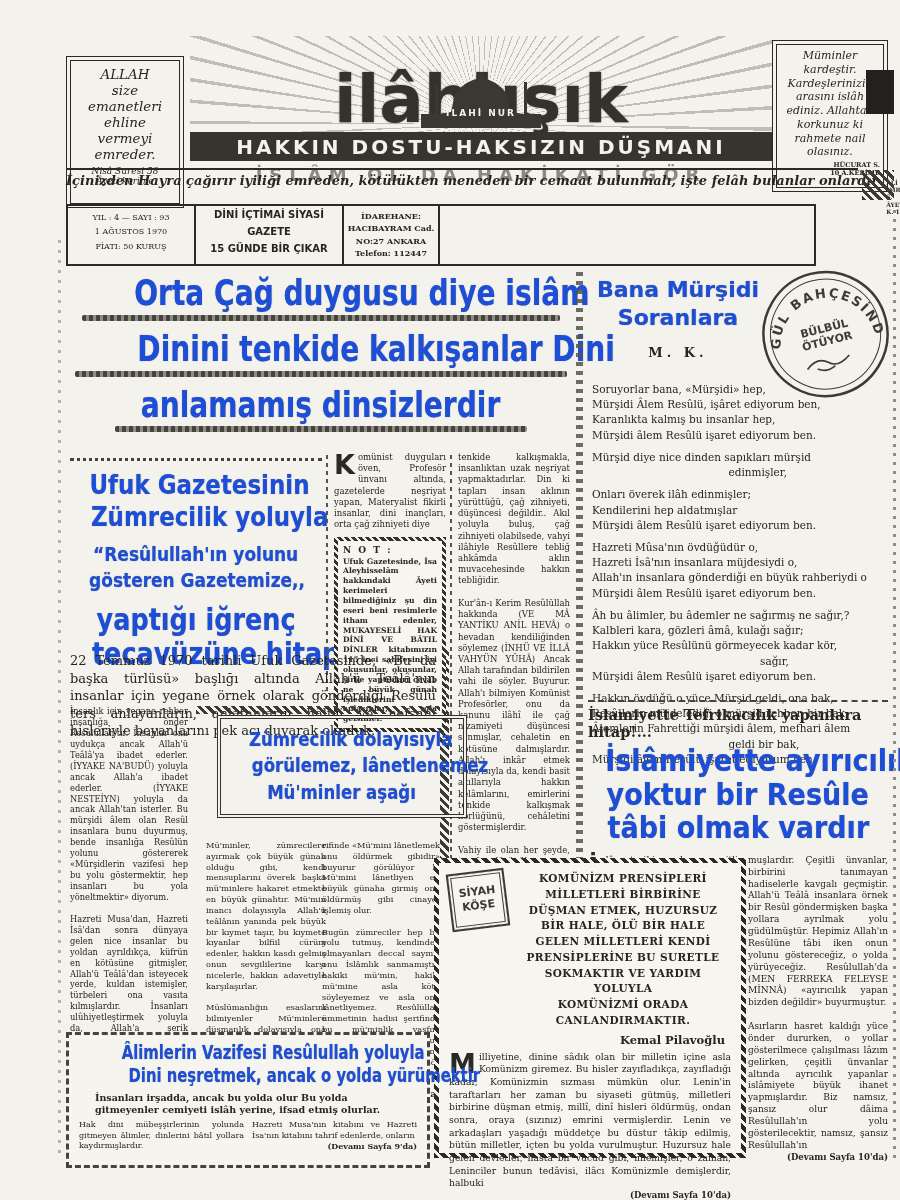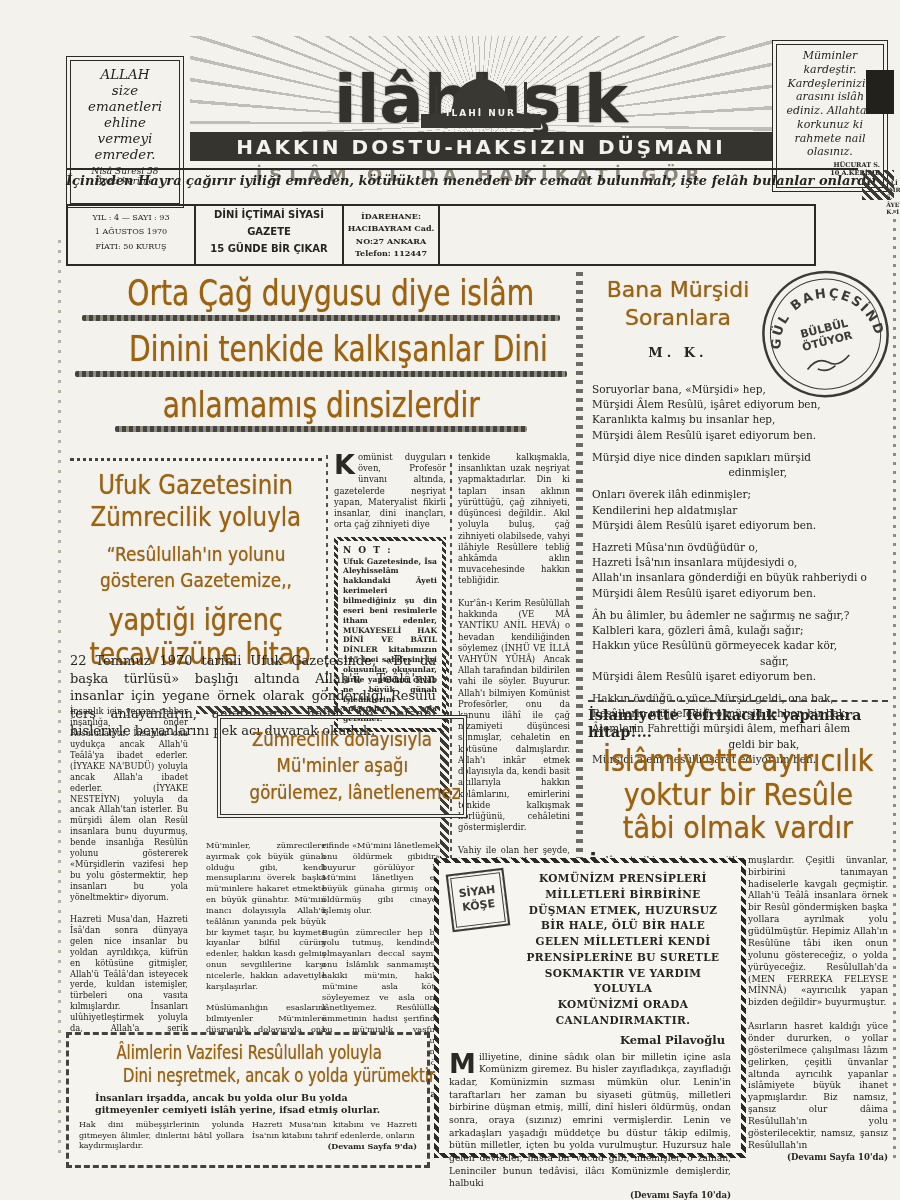--- a/index.html
+++ b/index.html
@@ -4,21 +4,21 @@
 <style>
   html,body{margin:0;padding:0;background:#c9c7c0;}
   #paper{position:relative;width:900px;height:1200px;margin:0 auto;background:#f3f2ed;
          font-family:"DejaVu Serif",serif;color:#26251f;overflow:hidden;}
   #paper *{box-sizing:border-box;}
   .abs{position:absolute;}
   .pre{white-space:pre-wrap;}
   .just{text-align:justify;}
   .ctr{text-align:center;}
   .sans{font-family:"DejaVu Sans","Liberation Sans",sans-serif;}
-  .hv{font-weight:400;color:#a16207;text-shadow:0 0 1px rgba(40,38,33,.55);}
+  .hv{font-weight:700;color:#1d4ed8;text-shadow:0 0 1px rgba(40,38,33,.55);}
   .cx78{display:inline-block;transform:scaleX(.78);transform-origin:center;white-space:nowrap;}
   .cx85{display:inline-block;transform:scaleX(.85);transform-origin:center;white-space:nowrap;}
   .cx90{display:inline-block;transform:scaleX(.9);transform-origin:center;white-space:nowrap;}
   
   .vbox{border:1px solid #2b2a26;box-shadow:inset 0 0 0 3px #f3f2ed,inset 0 0 0 4px #2b2a26;
         padding:10px 6px;font-style:italic;text-align:center;}
   
   .bar{height:6px;background:repeating-linear-gradient(90deg,#45433d 0 4px,#8f8c82 4px 7px);
        margin:3px auto 9px auto;border-radius:2px;}
   
@@ -217,22 +217,22 @@
 Hazreti Musa'dan, Hazreti İsâ'dan sonra dünyaya gelen nice insanlar bu yoldan ayrıldıkça, küfrün en kötüsüne gitmişler, Allah'ü Teâlâ'dan isteyecek yerde, kuldan istemişler, türbeleri ona vasıta kılmışlardır. İnsanları ulûhiyetleştirmek yoluyla da, Allah'a şerik koşmuşlardır. Ahdiyet yerine karanlığa, mabudlaştırma gerilere girmişlerdir. Bunlar hep hak dininin menettiği şeylerdir.
 
 Türbecilik yoluyla da, bu</p>
     <div class="devami">(Devamı Sayfa 9'da)</div>
   </div>
 
   <div class="abs hatchstrip" style="left:196px;top:706px;width:244px;height:8px;"></div>
   <div class="abs ctr" style="left:196px;top:718px;width:244px;border:1px solid #33312c;box-shadow:0 0 0 2px #f3f2ed,0 0 0 3px #33312c;padding:8px 10px;margin-left:24px;">
     <div class="sans hv" style="font-size:19.5px;line-height:1.35;">
       <div><span class="cx85">Zümrecilik dolayısıyla</span></div>
+      <div><span class="cx85">görülemez, lânetlenemez</span></div>
       <div><span class="cx85">Mü'minler aşağı</span></div>
-      <div><span class="cx85">görülemez, lânetlenemez</span></div>
     </div>
   </div>
   <div class="abs" style="left:206px;top:840px;width:120px;">
     <p class="pre just body-txt" style="margin:0;font-size:8.2px;">Mü'minler, zümrecilere ayırmak çok büyük günah olduğu gibi, kendi mensuplarını överek başka mü'minlere hakaret etmekte en büyük günahtır. Mü'min inancı dolayısıyla Allah'ü teâlânın yanında pek büyük bir kıymet taşır, bu kıymete kıyanlar bilfiil cürüm edenler, hakkın kasdı gelmiş onun sevgililerine karşı nicelerle, hakkın adavetiyle karşılaşırlar.
 
 Müslümanlığın esaslarını bilmiyenler Mü'minlere düşmanlık dolayısıyla ona lânet etmek dolayısıyla, en büyük günaha girmiş olurlar. Bundandır ki, Resûlüllah bir hadisi şe-</p>
   </div>
   <div class="abs" style="left:322px;top:840px;width:118px;">
     <p class="pre just body-txt" style="margin:0;font-size:8.2px;">rifinde «Mü'mini lânetlemek onu öldürmek gibidir» buyurur görülüyor ki Mü'mini lânetliyen en büyük günaha girmiş onu öldürmüş gibi cinayet işlemiş olur.
 

